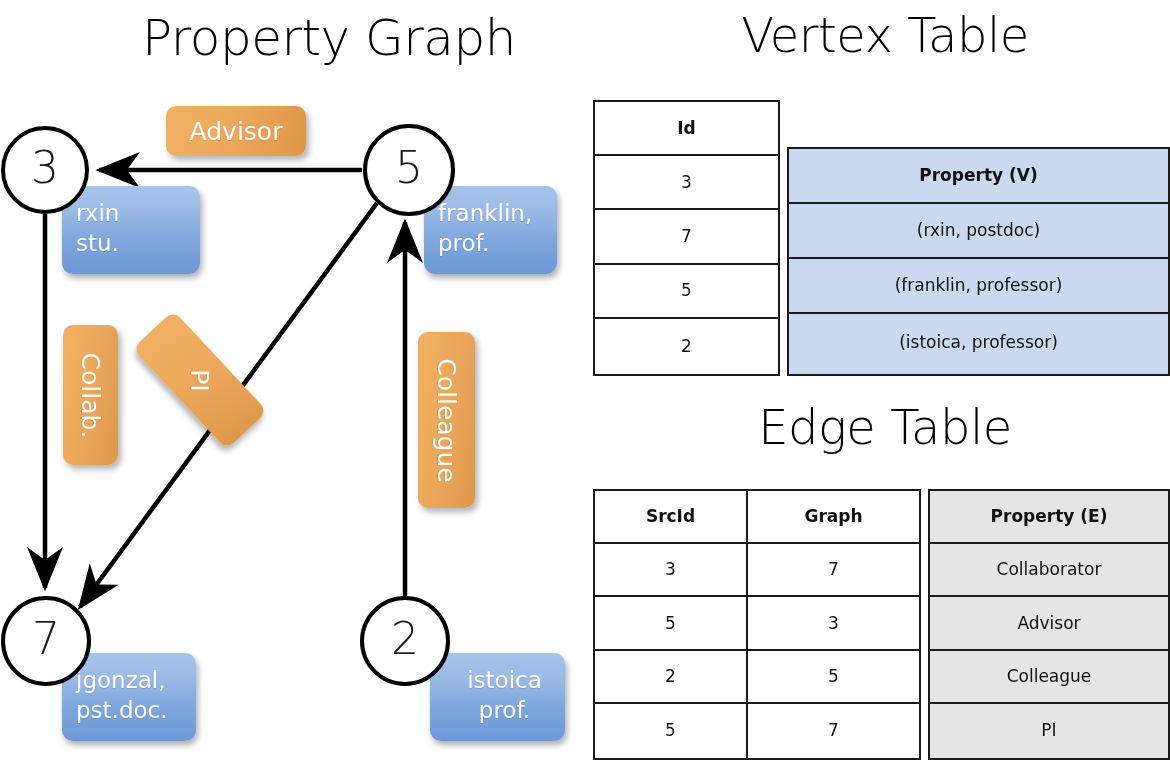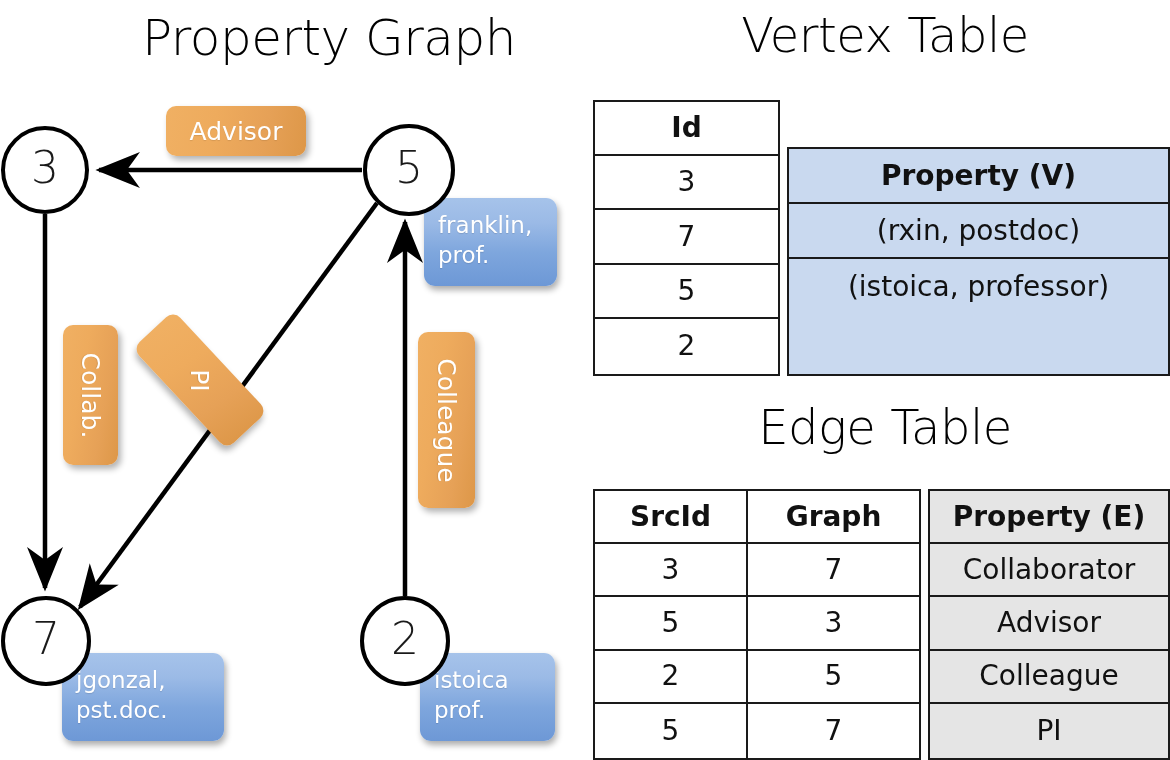--- a/index.html
+++ b/index.html
@@ -72,21 +72,21 @@
   .tbl{position:absolute;display:flex;align-items:stretch;}
   .colblock{
     border:2.5px solid #1a1a1a;box-sizing:border-box;
     display:flex;flex-direction:column;background:#fff;
   }
   .colblock .cell{
     box-sizing:border-box;
     border-bottom:2.5px solid #1a1a1a;
     display:flex;align-items:center;justify-content:center;
     font-family:"DejaVu Sans", sans-serif;
-    font-weight:400;font-size:28px;color:#111;
+    font-weight:400;font-size:17px;color:#111;
     line-height:1;white-space:nowrap;
   }
   .colblock .cell:last-child{border-bottom:none;}
   .colblock .cell.hdr{font-weight:700;}
   .gap{width:7px;flex:none;}
 </style>
 </head>
 <body>
 
 <div class="stage">
@@ -121,32 +121,36 @@
 
   <div class="eprop" style="left:131px;top:352px;width:138px;height:56px;font-size:25px;
               transform:rotate(47deg);transform-origin:center center;">
     <span style="display:block;transform:rotate(43deg);">PI</span>
   </div>
 
   <div class="eprop vert" style="left:418px;top:332px;width:57px;height:176px;font-size:25px;">
     <span>Colleague</span>
   </div>
 
-
-  <div class="vprop" style="left:424px;top:186px;width:133px;height:88px;margin-top:12px;">
+  <div class="vprop" style="left:62px;top:186px;width:138px;height:88px;">
+    <div>rxin</div>
+    <div>stu.</div>
+  </div>
+
+  <div class="vprop" style="left:424px;top:186px;width:133px;height:88px;">
     <div>franklin,</div>
     <div>prof.</div>
   </div>
 
-  <div class="vprop" style="left:62px;top:653px;width:162px;height:88px;">
+  <div class="vprop" style="left:62px;top:653px;width:134px;height:88px;">
     <div>jgonzal,</div>
     <div>pst.doc.</div>
   </div>
 
-  <div class="vprop" style="left:420px;top:653px;width:135px;height:88px;">
+  <div class="vprop" style="left:430px;top:653px;width:135px;height:88px;text-align:center;">
     <div>istoica</div>
     <div>prof.</div>
   </div>
 
   <div class="node" style="left:1px;top:126px;width:88px;height:88px;">
     <span>3</span>
   </div>
 
   <div class="node" style="left:363px;top:124px;width:92px;height:92px;">
     <span>5</span>
@@ -168,20 +172,21 @@
       <div class="cell" style="height:55px;">7</div>
       <div class="cell" style="height:55px;">5</div>
       <div class="cell" style="height:56px;">2</div>
     </div>
 
     <div class="gap"></div>
 
     <div class="colblock" style="width:383px;background:#c9d9ef;margin-top:47px;">
       <div class="cell hdr" style="height:55px;">Property (V)</div>
       <div class="cell" style="height:55px;">(rxin, postdoc)</div>
+      <div class="cell" style="height:55px;">(franklin, professor)</div>
       <div class="cell" style="height:56px;">(istoica, professor)</div>
     </div>
   </div>
 
   <div class="tbl" style="left:593px;top:489px;width:577px;height:271px;">
 
     <div class="colblock" style="width:155px;">
       <div class="cell hdr" style="height:54px;">SrcId</div>
       <div class="cell" style="height:54px;">3</div>
       <div class="cell" style="height:54px;">5</div>

